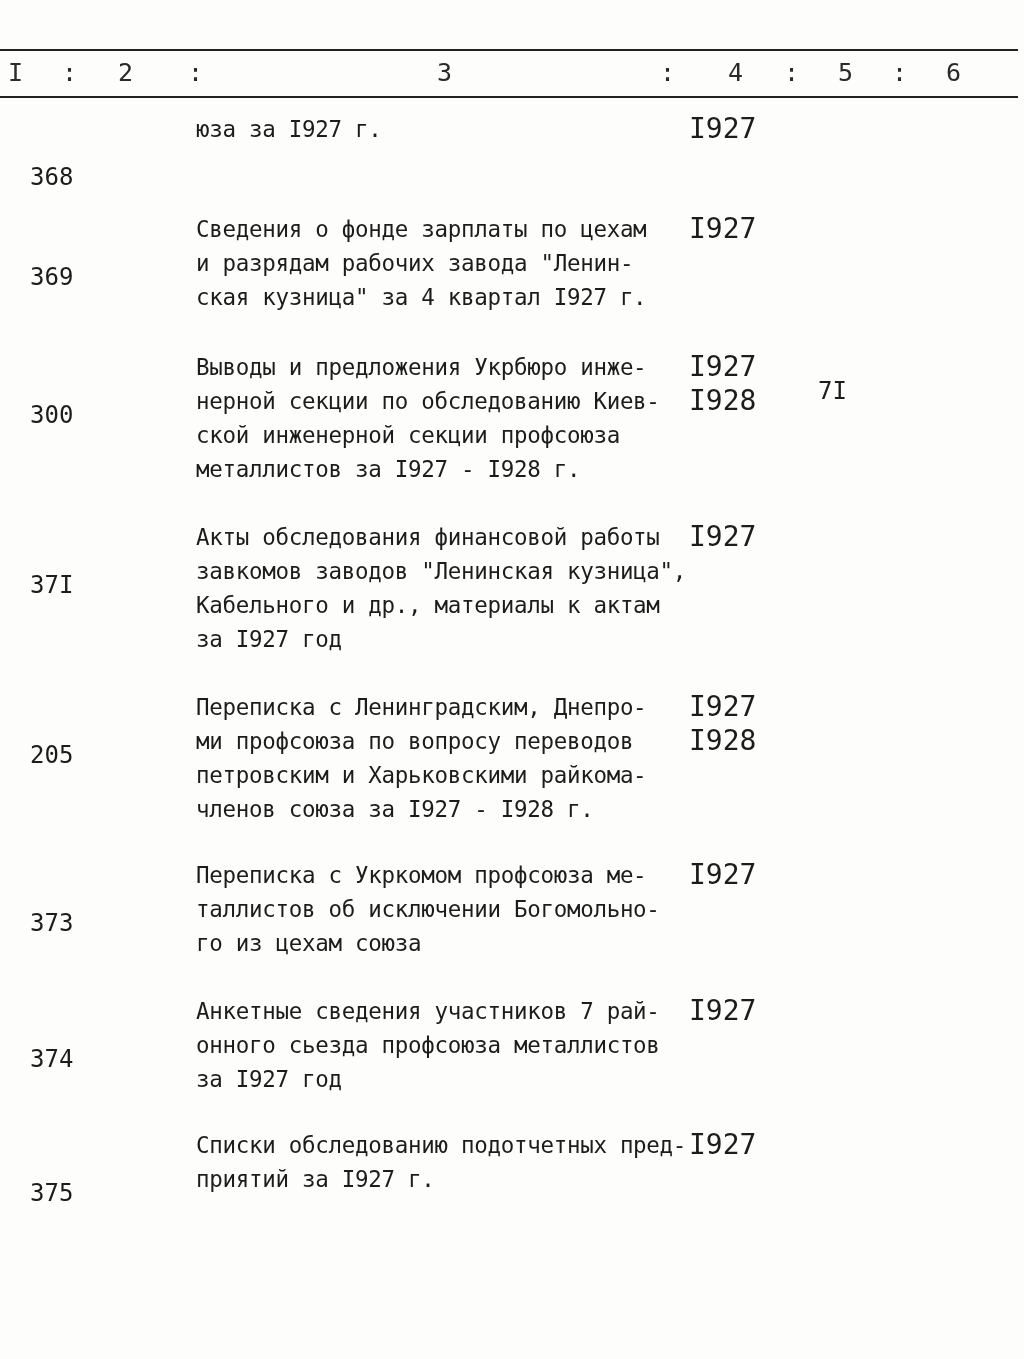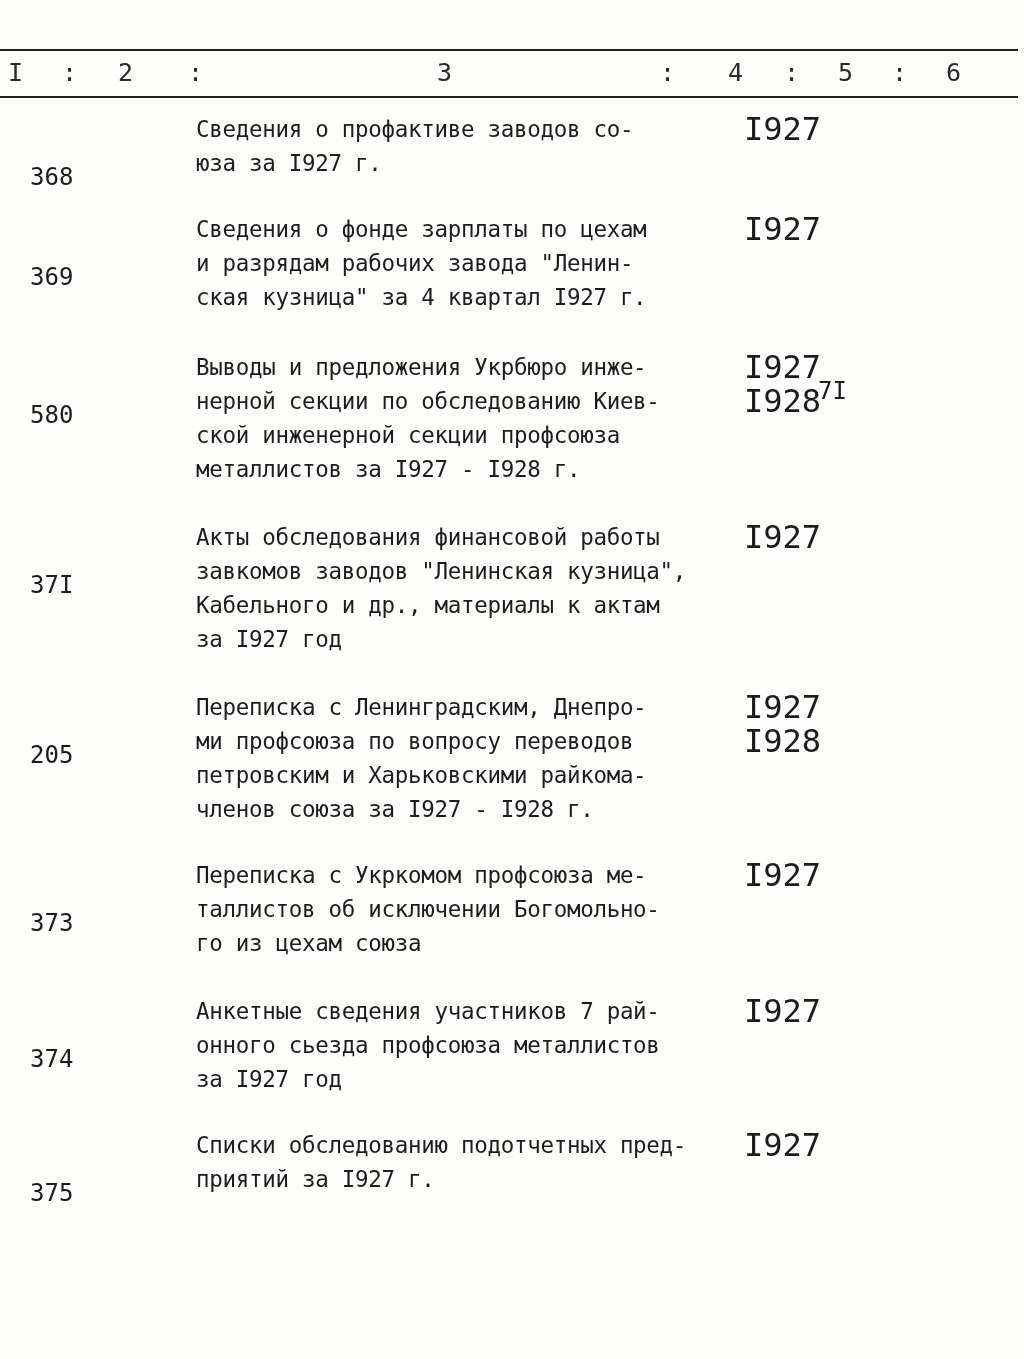--- a/index.html
+++ b/index.html
@@ -11,21 +11,21 @@
     color: #1c1c1c;
   }
   .rule { position: absolute; left: 0; width: 1018px; background: #222; }
   .rule.top { top: 49px; height: 2px; }
   .rule.bottom { top: 96px; height: 2px; }
   .hdr { position: absolute; top: 60px; font-size: 25px; line-height: 26px; color: #2a2a2a; }
   .rec { position: absolute; left: 0; width: 1024px; }
   .num { position: absolute; left: 30px; top: 0; font-size: 24px; line-height: 34px; margin-top: 48px; }
   .title { position: absolute; left: 196px; top: 0; width: 520px; font-size: 22.5px; line-height: 34px; letter-spacing: -0.3px; }
   .title div { white-space: nowrap; }
-  .year { position: absolute; left: 744px; top: 0; font-size: 32px; line-height: 34px; }
+  .year { position: absolute; left: 689px; top: 0; font-size: 28px; line-height: 34px; }
   .year div { white-space: nowrap; }
   .sheets { position: absolute; left: 818px; top: 12px; font-size: 24px; line-height: 34px; margin-top: 12px; }
 </style>
 </head>
 <body>
 
 <div class="rule top"></div>
 
 <div>
   <span class="hdr" style="left:8px">I</span>
@@ -40,42 +40,41 @@
   <span class="hdr" style="left:892px">:</span>
   <span class="hdr" style="left:946px">6</span>
 </div>
 
 <div class="rule bottom"></div>
 
 <div id="records">
     <div class="rec" style="top: 112px;">
       <div class="num">368</div>
       <div class="title">
-        <div>Сведения о профактиве заводов со-</div>
         <div>юза за I927 г.</div>
       </div>
       <div class="year">
         <div>I927</div>
       </div>
       <div class="sheets"></div>
     </div>
     <div class="rec" style="top: 212px;">
       <div class="num">369</div>
       <div class="title">
         <div>Сведения о фонде зарплаты по цехам</div>
         <div>и разрядам рабочих завода "Ленин-</div>
         <div>ская кузница" за 4 квартал I927 г.</div>
       </div>
       <div class="year">
         <div>I927</div>
       </div>
       <div class="sheets"></div>
     </div>
     <div class="rec" style="top: 350px;">
-      <div class="num">580</div>
+      <div class="num">300</div>
       <div class="title">
         <div>Выводы и предложения Укрбюро инже-</div>
         <div>нерной секции по обследованию Киев-</div>
         <div>ской инженерной секции профсоюза</div>
         <div>металлистов за I927 - I928 г.</div>
       </div>
       <div class="year">
         <div>I927</div>
         <div>I928</div>
       </div>

